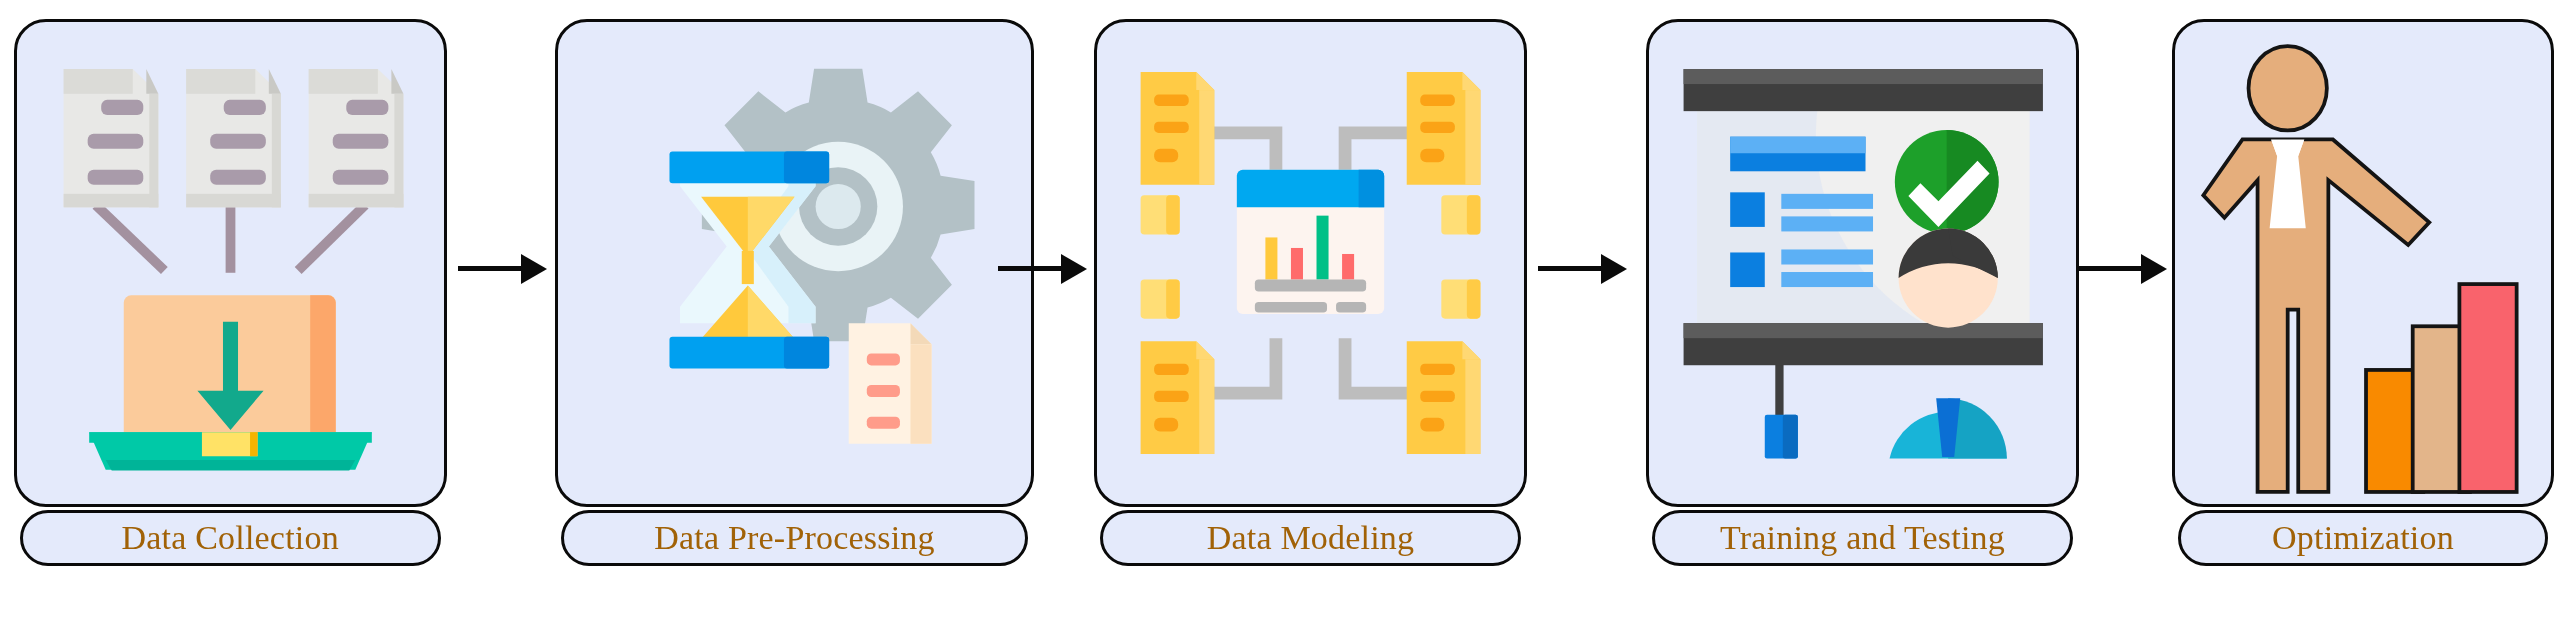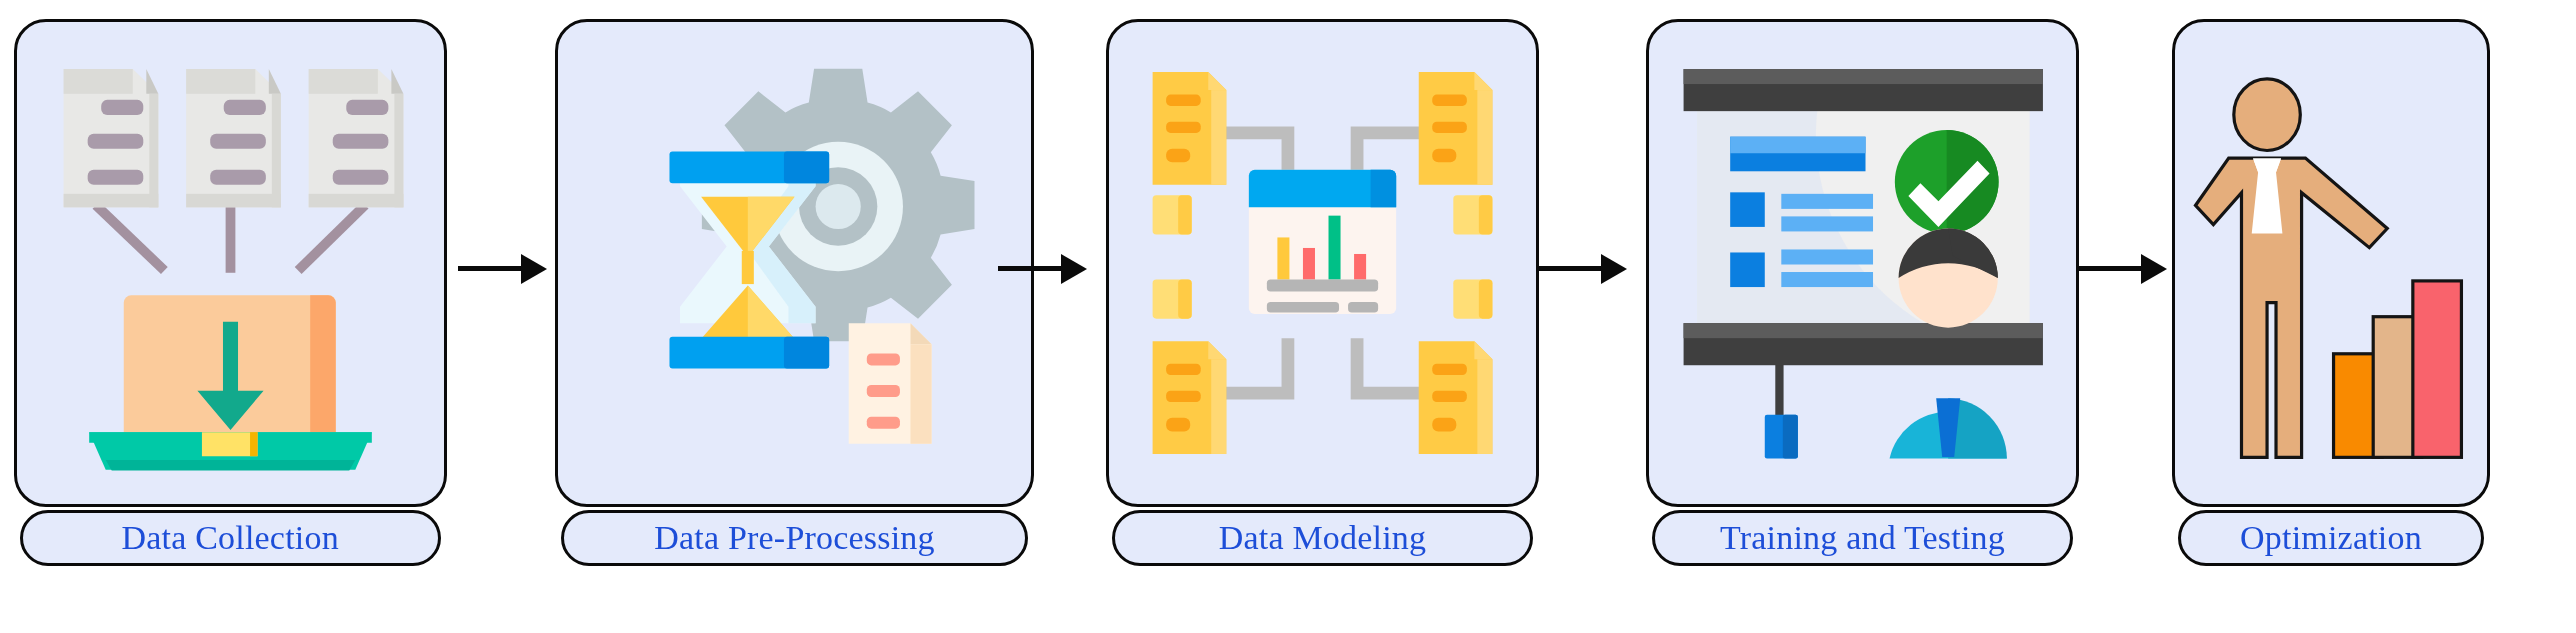--- a/index.html
+++ b/index.html
@@ -12,21 +12,21 @@
     position:absolute;left:0;top:19px;width:100%;height:488px;
     background:#E4EAFB;border:3.1px solid #0a0a0a;border-radius:32px;
     box-sizing:border-box;overflow:visible;
   }
   .label-box{
     position:absolute;left:6.1px;right:6.1px;top:510px;height:56px;
     background:#E4EAFB;border:3.1px solid #0a0a0a;border-radius:30.5px;
     box-sizing:border-box;display:flex;align-items:center;justify-content:center;
   }
   .label-text{
-    font-family:"Liberation Serif",serif;font-size:34px;color:#1d4ed8;
+    font-family:"Liberation Serif",serif;font-size:34px;color:#a16207;
     letter-spacing:0.2px;white-space:nowrap;line-height:1;
   }
 
   
   .arrow{position:absolute;top:254px;height:30.5px;}
   .arrow .shaft{position:absolute;left:0;top:12.2px;height:5.3px;background:#0a0a0a;}
   .arrow .head{position:absolute;top:0;width:0;height:0;
     border-top:15.3px solid transparent;border-bottom:15.3px solid transparent;
     border-left:26px solid #0a0a0a;}
 
@@ -144,21 +144,21 @@
     <div class="label-box">
       <span class="label-text">Data Pre-Processing</span>
     </div>
   </div>
 
   <div class="arrow" style="left:998px;width:88px;">
     <div class="shaft" style="width:66px;"></div>
     <div class="head" style="left:63px;"></div>
   </div>
 
-  <div class="step" style="left:1094px;width:433px;margin-left:12px;">
+  <div class="step" style="left:1094px;width:433px;">
     <div class="icon-panel">
       <div class="art">
         <svg viewBox="0 0 568 640" xmlns="http://www.w3.org/2000/svg">
 
           <g fill="none" stroke="#BDBDBD" stroke-width="17" stroke-linecap="butt">
             <path d="M142 147 h96 v73"></path>
             <path d="M426 147 h-96 v73"></path>
             <path d="M142 493 h96 v-73"></path>
             <path d="M426 493 h-96 v-73"></path>
           </g>
@@ -277,21 +277,21 @@
     <div class="label-box">
       <span class="label-text">Training and Testing</span>
     </div>
   </div>
 
   <div class="arrow" style="left:2078px;width:88px;">
     <div class="shaft" style="width:66px;"></div>
     <div class="head" style="left:63px;"></div>
   </div>
 
-  <div class="step" style="left:2172px;width:318px;">
+  <div class="step" style="left:2172px;width:382px;">
     <div class="icon-panel">
       <div class="art">
         <svg viewBox="0 0 488 640" xmlns="http://www.w3.org/2000/svg" style="overflow:visible">
 
           <rect x="248" y="462" width="76" height="162" fill="#F98A00" stroke="#141414" stroke-width="5"></rect>
           <rect x="310" y="404" width="76" height="220" fill="#E3B58A" stroke="#141414" stroke-width="5"></rect>
           <rect x="372" y="348" width="76" height="276" fill="#F9636C" stroke="#141414" stroke-width="5"></rect>
 
           <g fill="#E5AE7C" stroke="#141414" stroke-width="5" stroke-linejoin="miter">
             <ellipse cx="144" cy="88" rx="52" ry="56"></ellipse>

